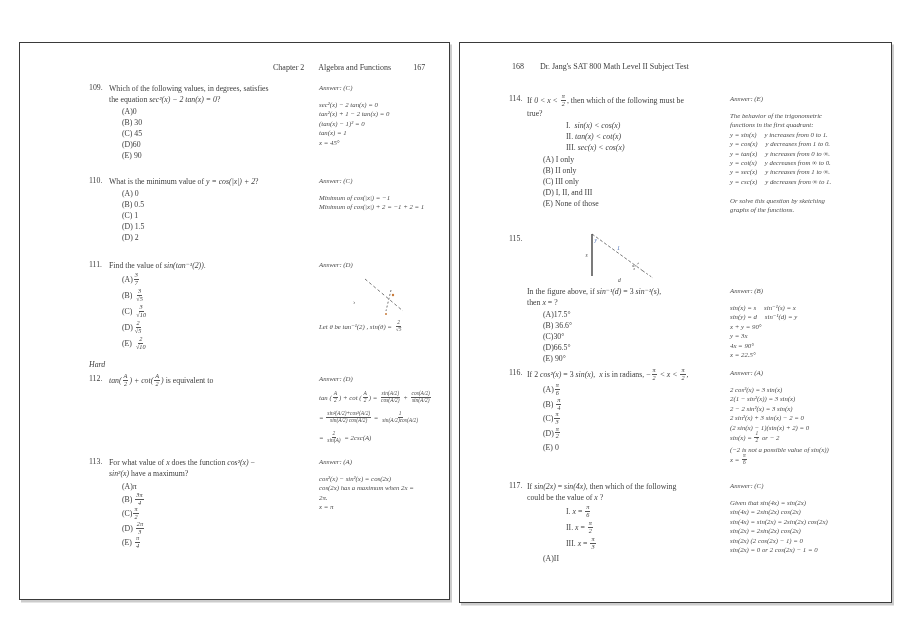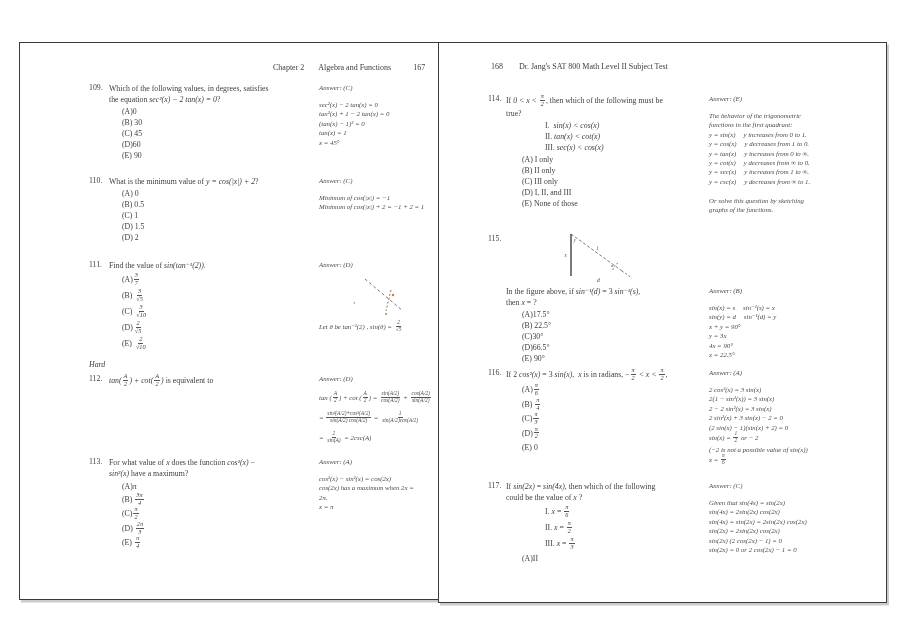--- a/index.html
+++ b/index.html
@@ -2,21 +2,21 @@
 <html><head>
 <meta charset="utf-8">
 <style>
   html,body{margin:0;padding:0;}
   body{
     position:relative;width:910px;height:644px;background:#ffffff;
     font-family:"Liberation Serif","DejaVu Serif",serif;color:#3d3d3d;overflow:hidden;
   }
   .page{position:absolute;background:#fff;border:1.5px solid #3a3a3a;box-shadow:2px 2.5px 0 #cccccc;}
   #pageL{left:19px;top:42px;width:429px;height:556px;}
-  #pageR{left:438px;top:42px;width:431px;height:559px;padding-left:16px;}
+  #pageR{left:459px;top:42px;width:431px;height:559px;}
   .hdr{position:absolute;font-size:8px;color:#3c3c3c;}
   .hdr .line{line-height:10px;}
   section{position:absolute;left:0;width:100%;}
   .qn{position:absolute;top:0;font-size:7.8px;color:#3d3d3d;}
   #pageL .qn{left:69px;}
   #pageR .qn{left:49px;}
   .qbody{position:absolute;top:0;font-size:7.8px;color:#3d3d3d;}
   #pageL .qbody{left:89px;width:214px;}
   #pageR .qbody{left:67px;width:206px;}
   .line{white-space:pre;line-height:11px;}
@@ -233,21 +233,21 @@
       <text x="49" y="36" font-size="5" fill="#444" font-style="italic">x</text>
       <text x="35" y="51" font-size="5.5" fill="#444" font-style="italic">d</text>
     </svg>
     <div class="qbody" style="top:55px;">
       <div>
           <div class="line"><span>In the figure above, if </span><span class="it">sin⁻¹(d)</span><span> = 3 </span><span class="it">sin⁻¹(s)</span><span>,</span></div>
           <div class="line"><span>then </span><span class="it">x</span><span> = ?</span></div>
         </div>
       <div class="choices">
           <div class="line"><span>(A)17.5°</span></div>
-          <div class="line"><span>(B) 22.5°</span></div>
+          <div class="line"><span>(B) 36.6°</span></div>
           <div class="line"><span>(C)30°</span></div>
           <div class="line"><span>(D)66.5°</span></div>
           <div class="line"><span>(E) 90°</span></div>
         </div>
     </div>
     <div class="ac" style="top:55px;">
       <div class="ans">Answer: (B)</div>
       <div class="work">
           <div class="line"><span class="it">sin(x) = s</span><span style="display: inline-block; width: 8px;"></span><span class="it">sin⁻¹(s) = x</span></div>
           <div class="line"><span class="it">sin(y) = d</span><span style="display: inline-block; width: 8px;"></span><span class="it">sin⁻¹(d) = y</span></div>

